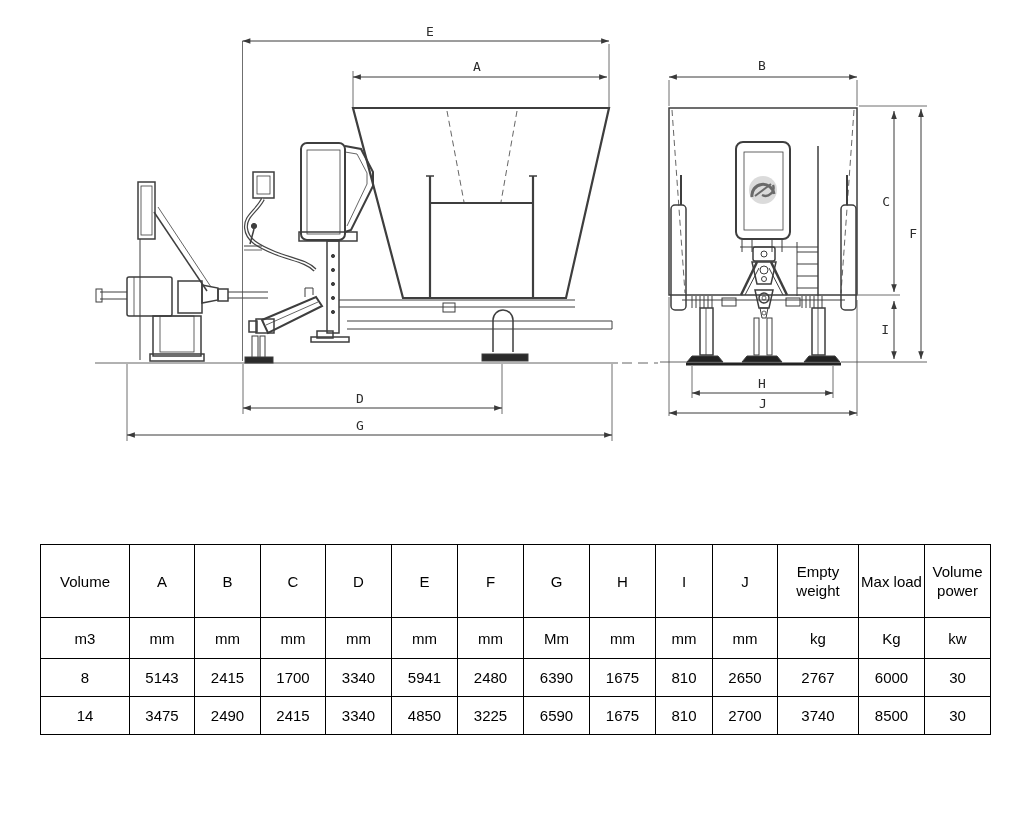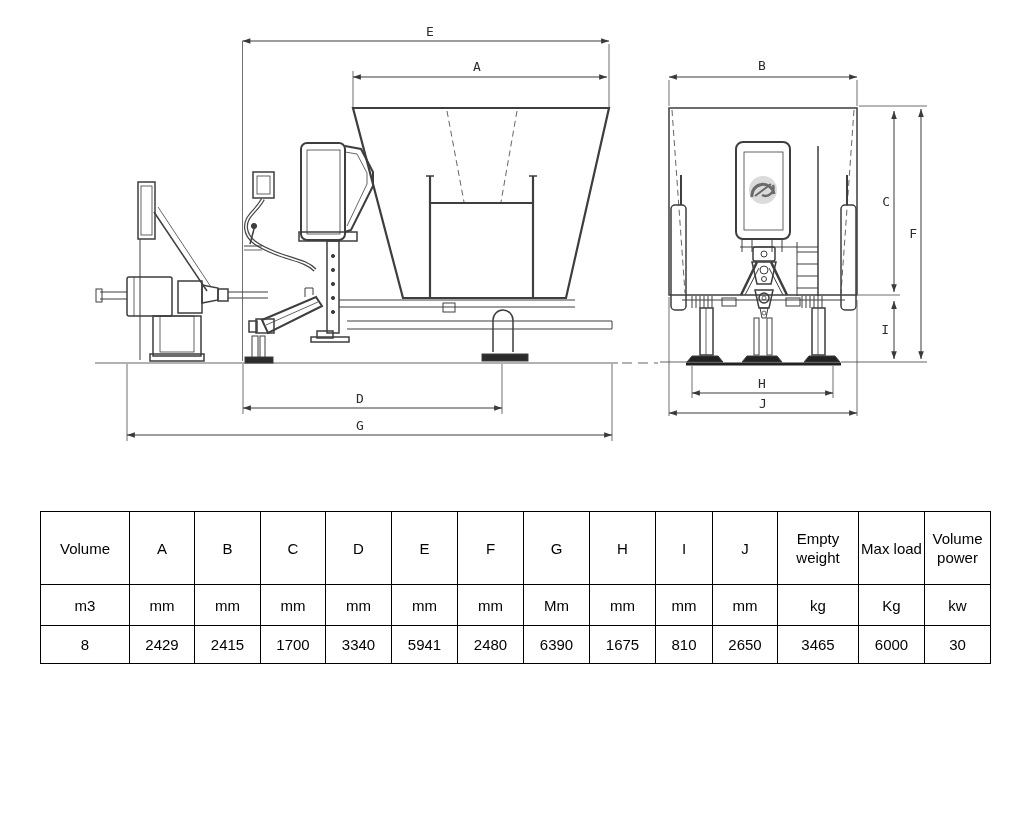--- a/index.html
+++ b/index.html
@@ -7,21 +7,21 @@
   #drawing{position:absolute;left:0;top:0;}
   svg text{font-family:"DejaVu Sans Mono","Liberation Mono",monospace;font-size:13px;fill:#2d2d2d;}
   .ln{stroke:#3e3e3e;fill:none;}
   .dim{stroke:#3a3a3a;stroke-width:1;fill:none;}
   .ext{stroke:#4a4a4a;stroke-width:0.8;fill:none;}
   .t2{stroke-width:2;}
   .t22{stroke-width:2.2;}
   .t15{stroke-width:1.5;}
   .t1{stroke-width:1;}
   .t08{stroke-width:0.8;}
-  #spec-table{position:absolute;left:40px;top:511px;width:950px;border-collapse:collapse;table-layout:fixed;}
+  #spec-table{position:absolute;left:40px;top:544px;width:950px;border-collapse:collapse;table-layout:fixed;}
   #spec-table td,#spec-table th{border:1.6px solid #000;text-align:center;vertical-align:middle;
      font-size:15px;font-weight:400;color:#000;padding:0 2px;line-height:19px;font-family:"Liberation Sans",sans-serif;}
   tr.hdr td{height:72px;}
   tr.unit td{height:40px;border-radius:19px;}
   tr.data td{height:37px;}
 </style>
 </head>
 <body>
 
 <svg id="drawing" width="1020" height="470" viewBox="0 0 1020 470">
@@ -322,28 +322,44 @@
     <td>Mm</td>
     <td>mm</td>
     <td>mm</td>
     <td>mm</td>
     <td>kg</td>
     <td>Kg</td>
     <td>kw</td>
   </tr>
   <tr class="data">
     <td>8</td>
-    <td>2429</td>
+    <td>5143</td>
     <td>2415</td>
     <td>1700</td>
     <td>3340</td>
     <td>5941</td>
     <td>2480</td>
     <td>6390</td>
     <td>1675</td>
     <td>810</td>
     <td>2650</td>
-    <td>3465</td>
+    <td>2767</td>
     <td>6000</td>
+    <td>30</td>
+  </tr>
+  <tr class="data">
+    <td>14</td>
+    <td>3475</td>
+    <td>2490</td>
+    <td>2415</td>
+    <td>3340</td>
+    <td>4850</td>
+    <td>3225</td>
+    <td>6590</td>
+    <td>1675</td>
+    <td>810</td>
+    <td>2700</td>
+    <td>3740</td>
+    <td>8500</td>
     <td>30</td>
   </tr>
 </tbody>
   </table>
 
 </body></html>

